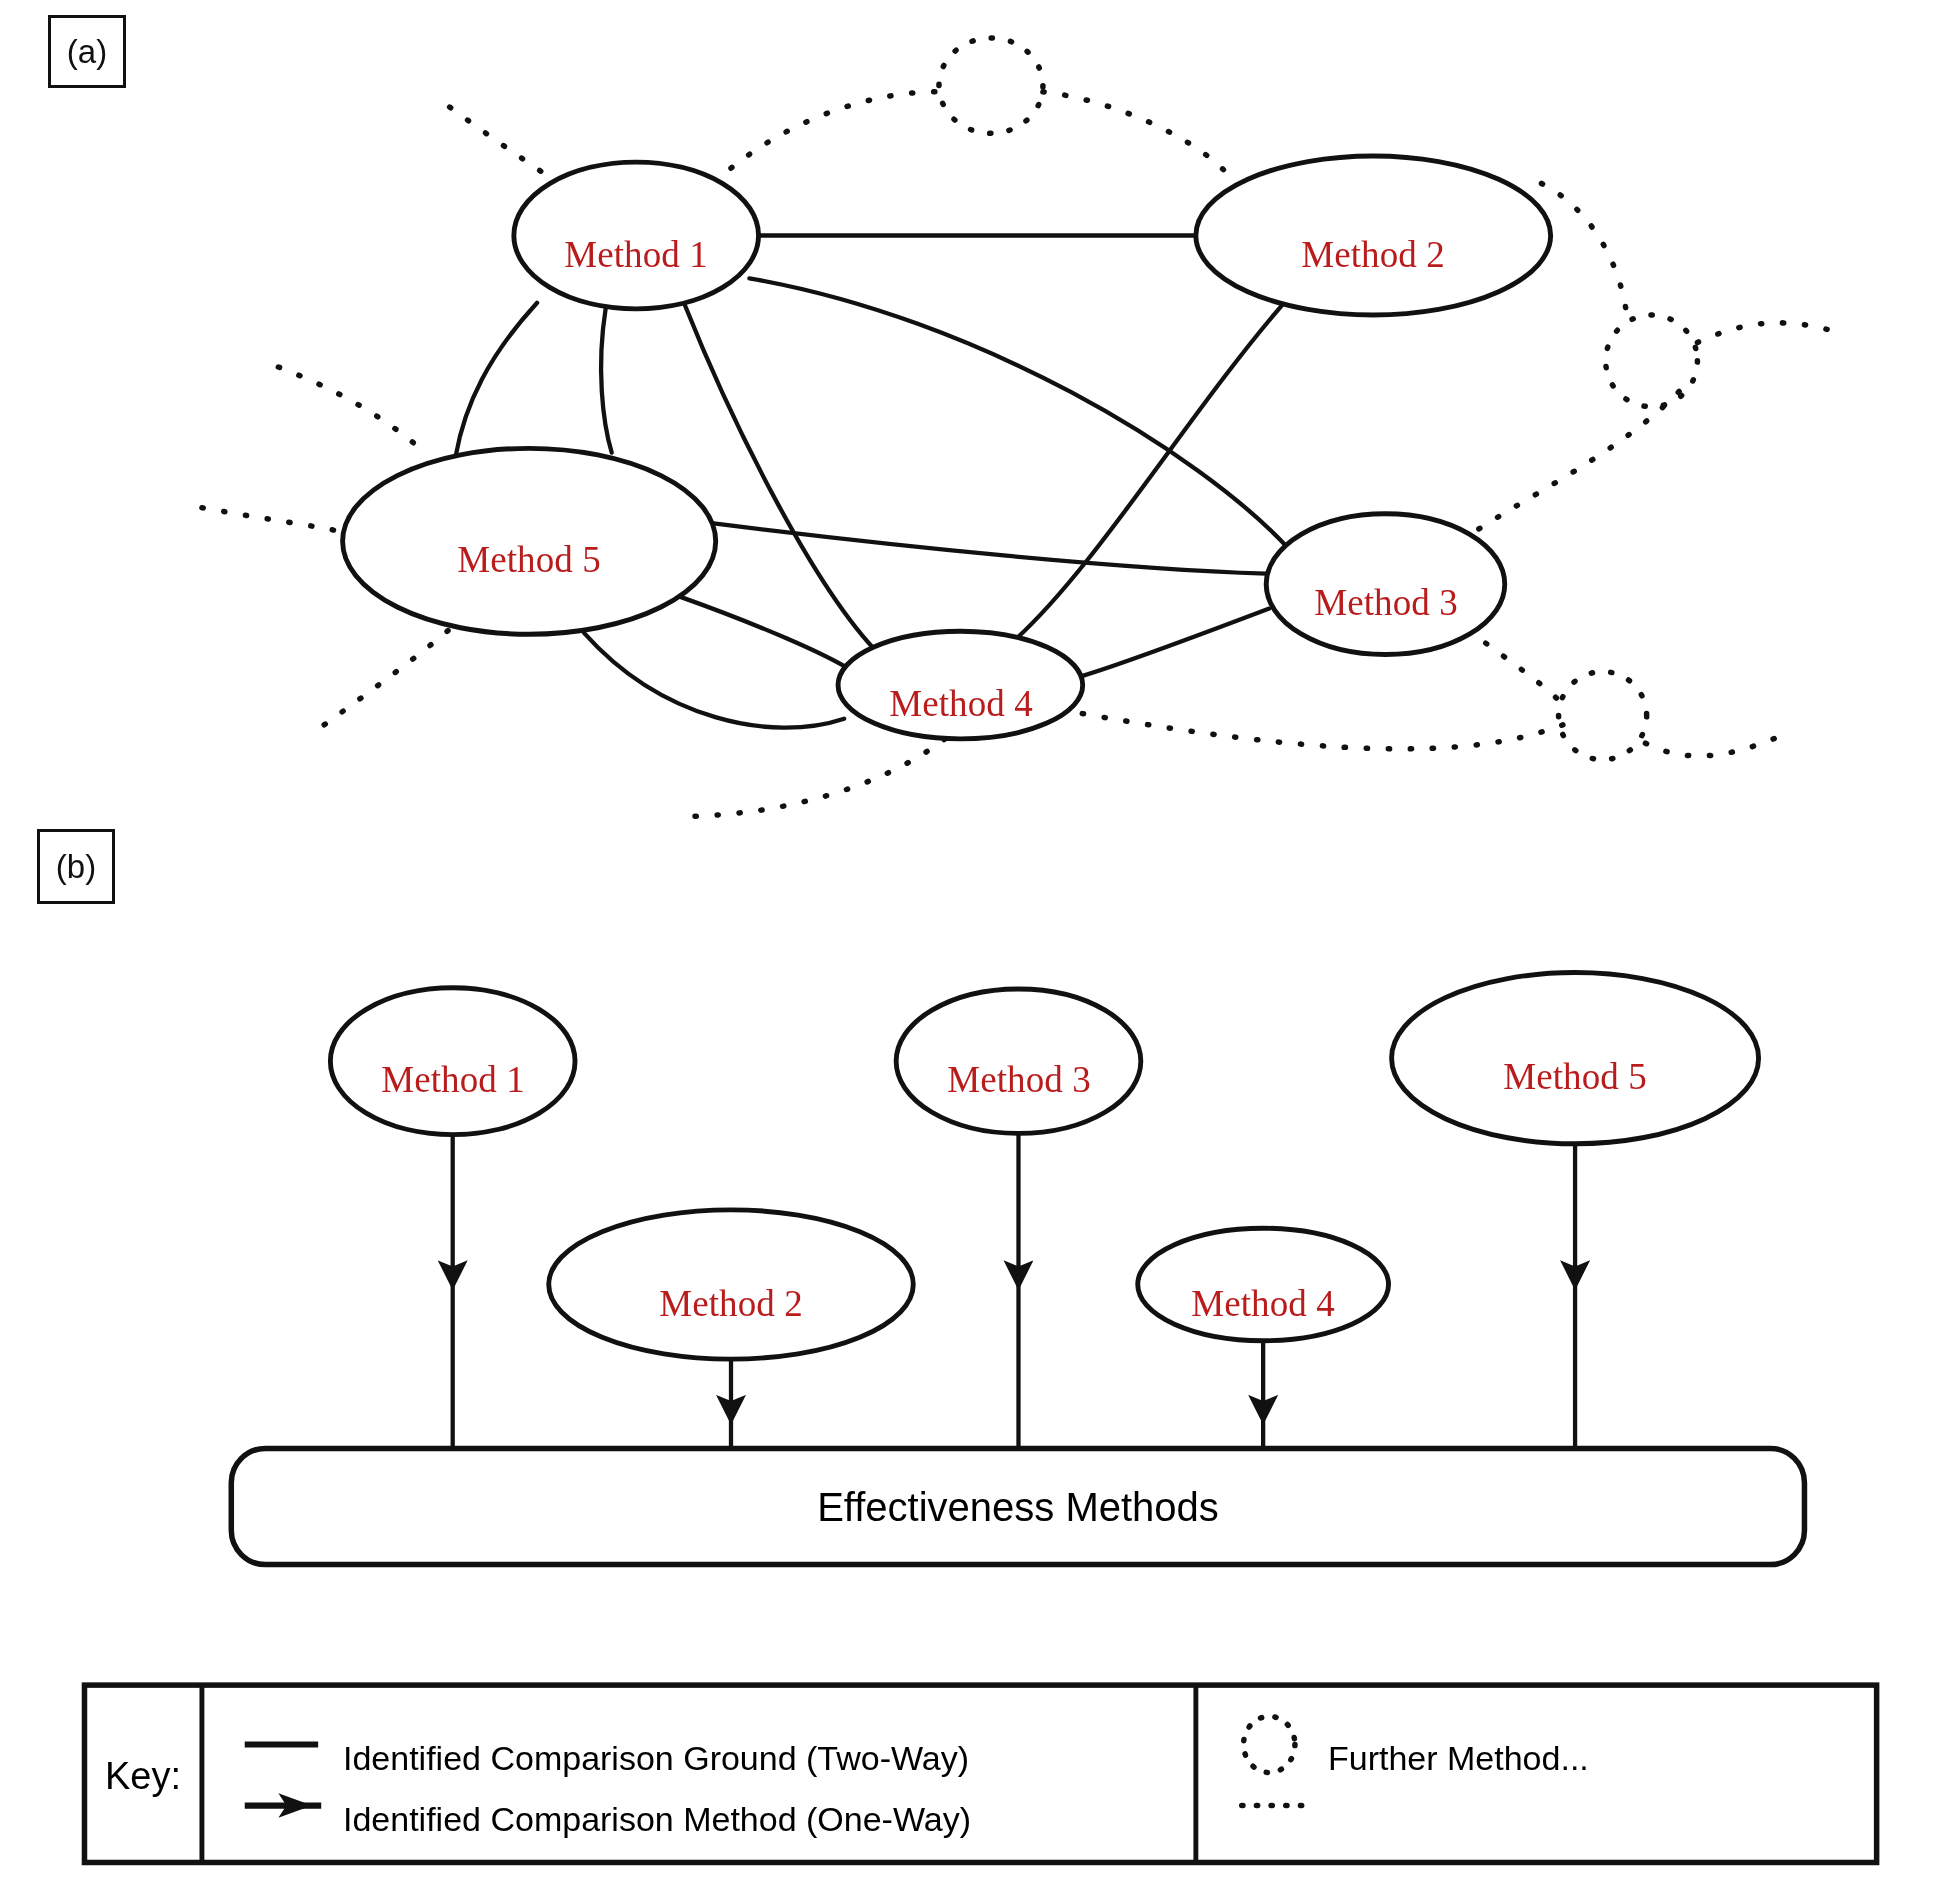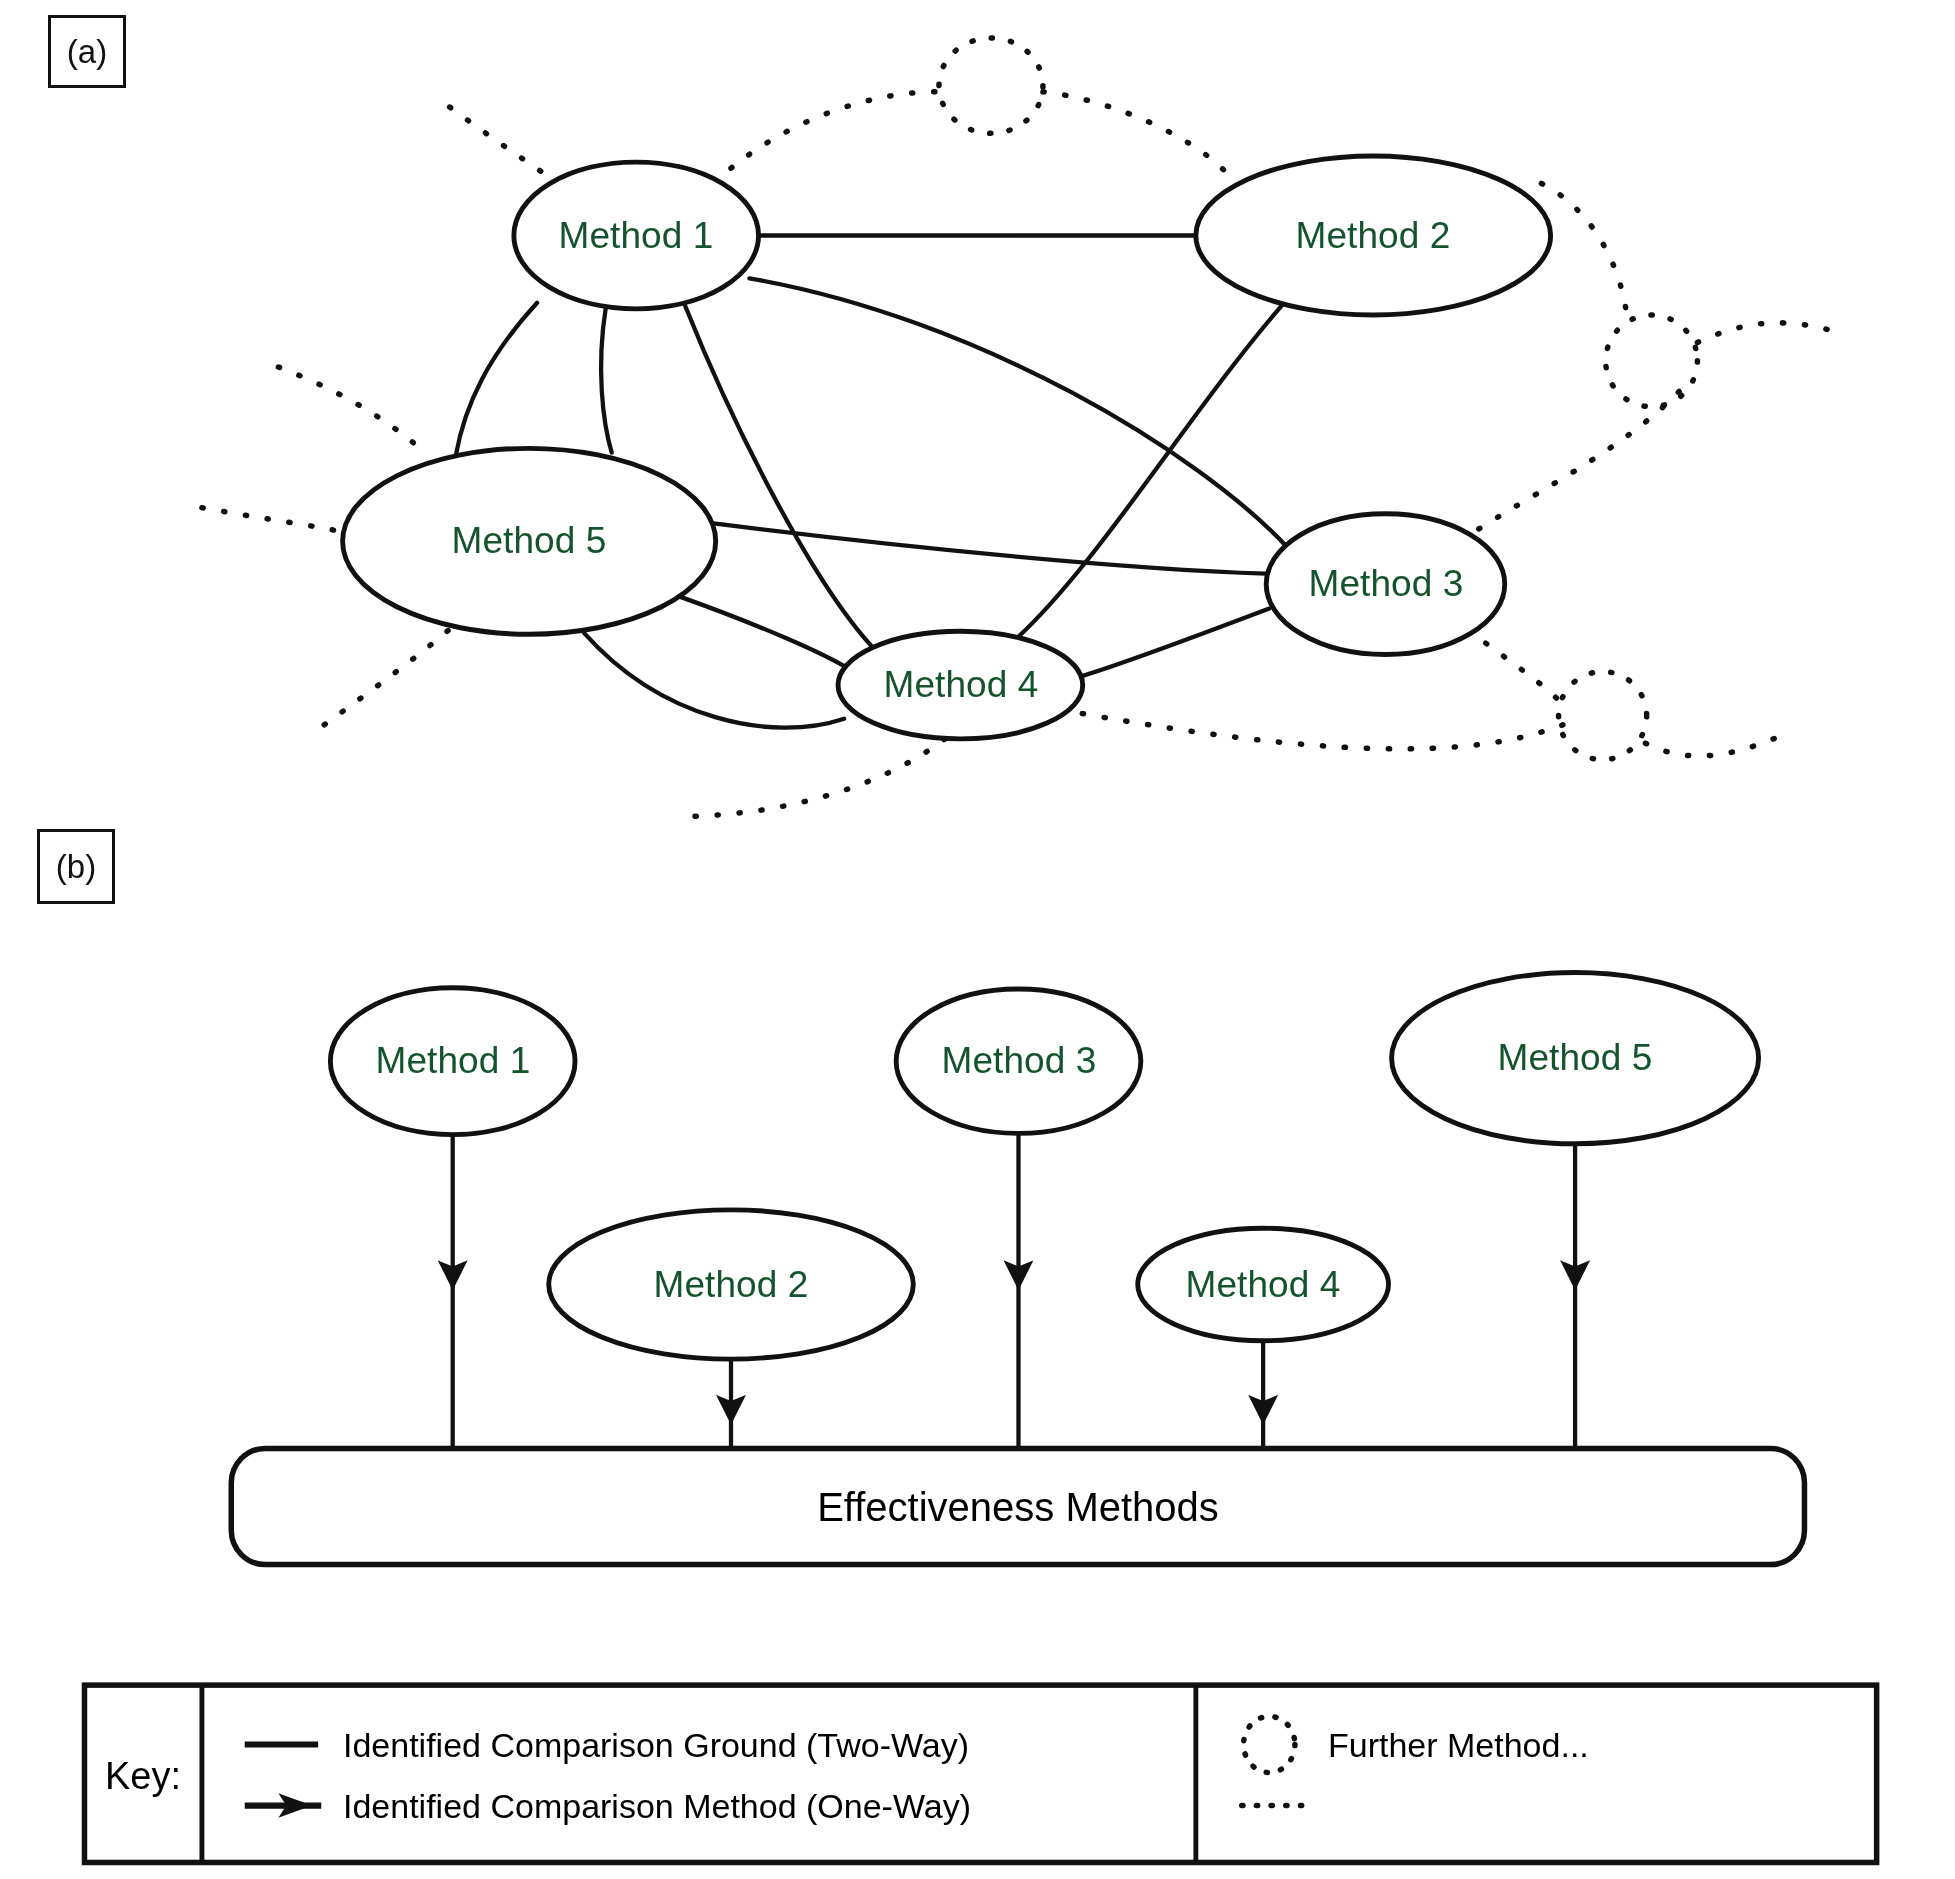--- a/index.html
+++ b/index.html
@@ -8,32 +8,33 @@
   svg.layer{position:absolute;left:0;top:0;width:1955px;height:1879px;}
   .panel-tag{
     position:absolute;border:3.1px solid #111;background:#fff;
     display:flex;align-items:center;justify-content:center;
     font-size:33px;line-height:1;color:#111;font-family:"Liberation Sans",sans-serif;
   }
   #tag-a{left:48px;top:15.3px;width:72px;height:67px;}
   #tag-b{left:37px;top:829px;width:72px;height:69px;}
   .node-label{
     position:absolute;transform:translate(-50%,-50%);
-    font-size:37px;white-space:nowrap;color:#14532d;
-    font-family:Liberation Sans, sans-serif;letter-spacing:0.1px;
+    font-size:37px;white-space:nowrap;color:#b91c1c;
+    font-family:Liberation Serif, serif;letter-spacing:0.1px;margin-top:18px;
   }
   .ec-label{
     position:absolute;transform:translate(-50%,-50%);
     font-size:40px;white-space:nowrap;color:#000;
     font-family:"Liberation Sans",sans-serif;
   }
   .key-text{
     position:absolute;transform:translateY(-50%);
     font-size:34px;white-space:nowrap;color:#000;
     font-family:"Liberation Sans",sans-serif;
+    margin-top:13px;
   }
   .key-word{
     position:absolute;transform:translate(-50%,-50%);
     font-size:38px;white-space:nowrap;color:#000;
     font-family:"Liberation Sans",sans-serif;
   }
 </style>
 </head>
 <body>
 

